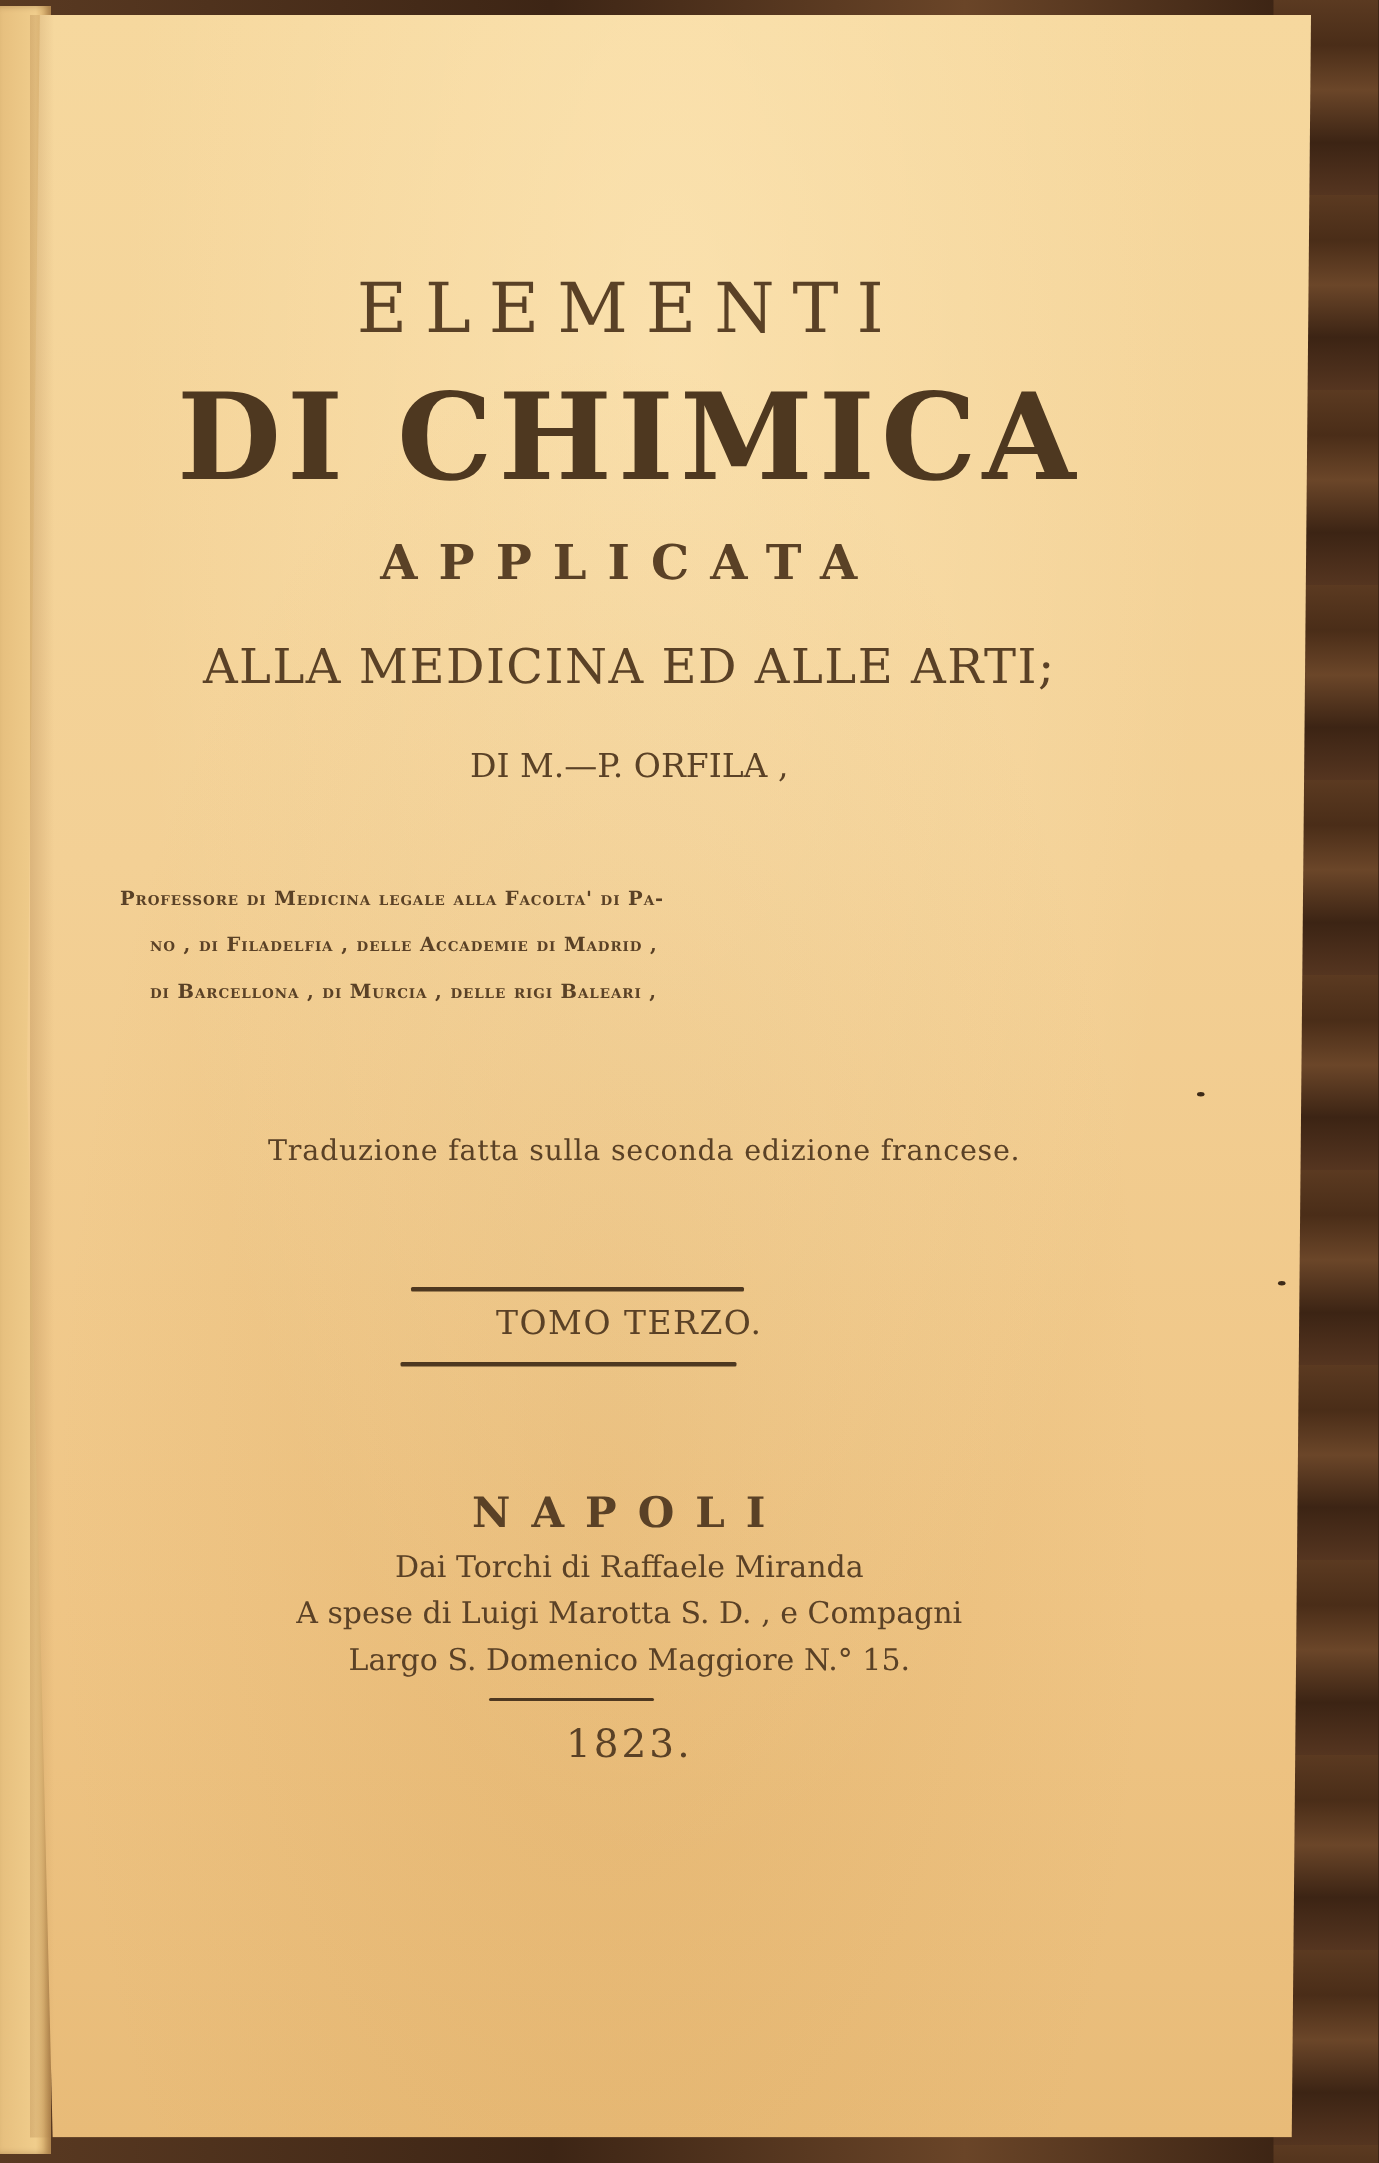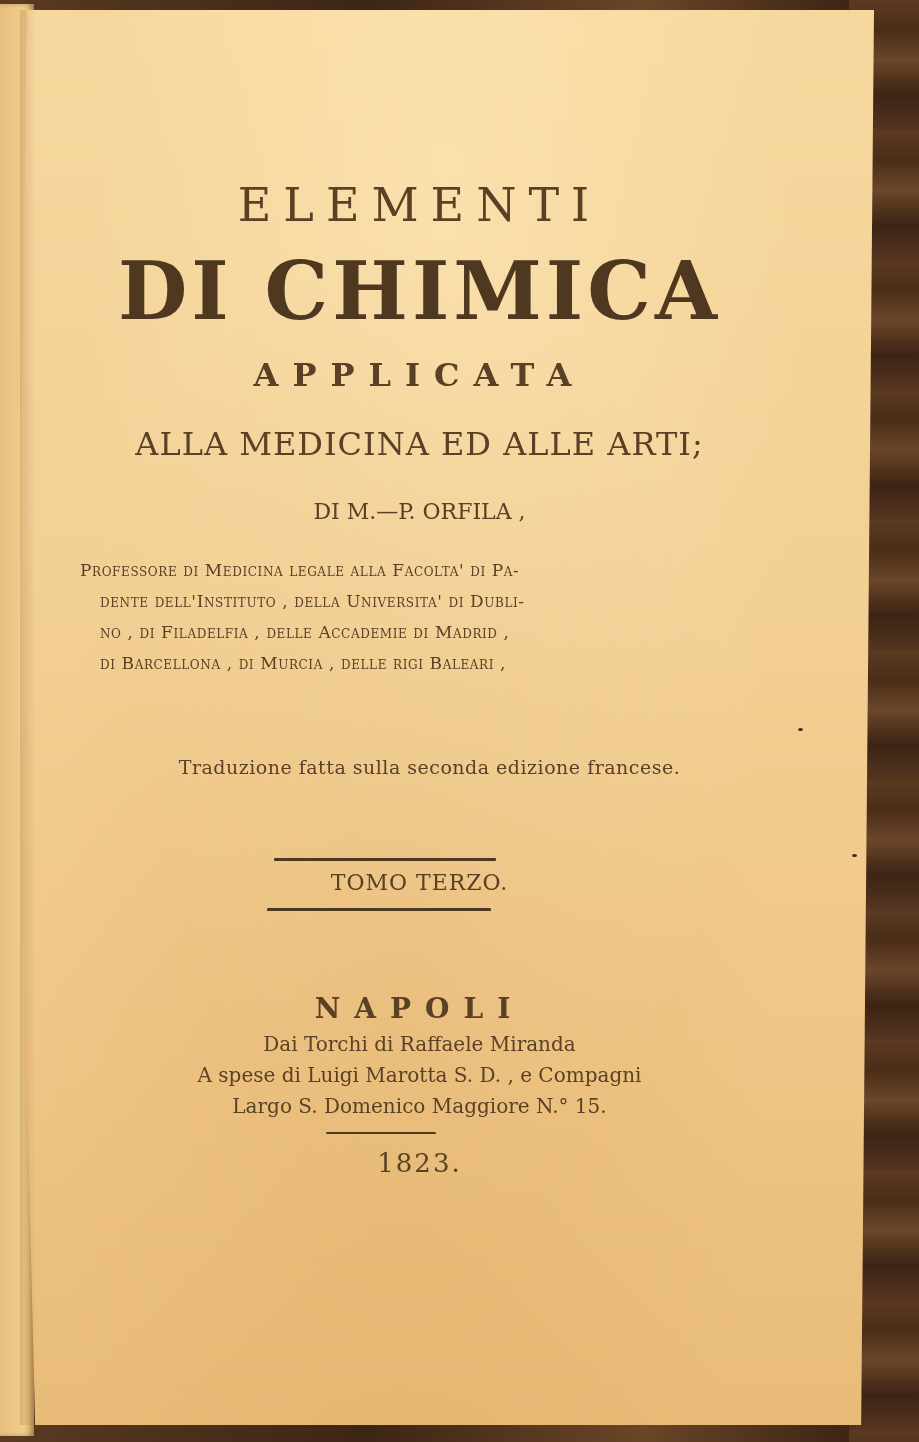--- a/index.html
+++ b/index.html
@@ -91,26 +91,26 @@
       letter-spacing: 1px;
     }
     .t-author {
       top: 499px;
       left: -40px;
       font-size: 22px;
     }
     .credentials {
       position: absolute;
       left: 80px;
-      top: 555px;
+      top: 584px;
       width: 640px;
-      font-size: 17px;
+      font-size: 13px;
       line-height: 31px;
       font-variant: small-caps;
-      font-weight: normal;
+      font-weight: bold;
       letter-spacing: 0.6px;
       text-align: justify;
     }
     .credentials .c-line {
       display: block;
       white-space: nowrap;
     }
     .credentials .indent {
       padding-left: 20px;
     }
@@ -181,21 +181,20 @@
 <div class="page-fold"></div>
 
 <div class="line ink t-elementi">ELEMENTI</div>
 <div class="line ink t-chimica">DI CHIMICA</div>
 <div class="line ink t-applicata">APPLICATA</div>
 <div class="line ink t-medicina">ALLA MEDICINA ED ALLE ARTI;</div>
 <div class="line ink t-author">DI M.—P. ORFILA ,</div>
 
 <div class="credentials ink">
   <span class="c-line">Professore di Medicina legale alla Facolta' di Pa-</span>
-  <span class="c-line indent">dente dell'Instituto , della Universita' di Dubli-</span>
   <span class="c-line indent">no , di Filadelfia , delle Accademie di Madrid ,</span>
   <span class="c-line indent">di Barcellona , di Murcia , delle rigi Baleari ,</span>
 </div>
 
 <div class="line ink translation">Traduzione fatta sulla seconda edizione francese.</div>
 
 <div class="rule rule-top"></div>
 <div class="line ink tomo">TOMO TERZO.</div>
 <div class="rule rule-bottom"></div>
 

